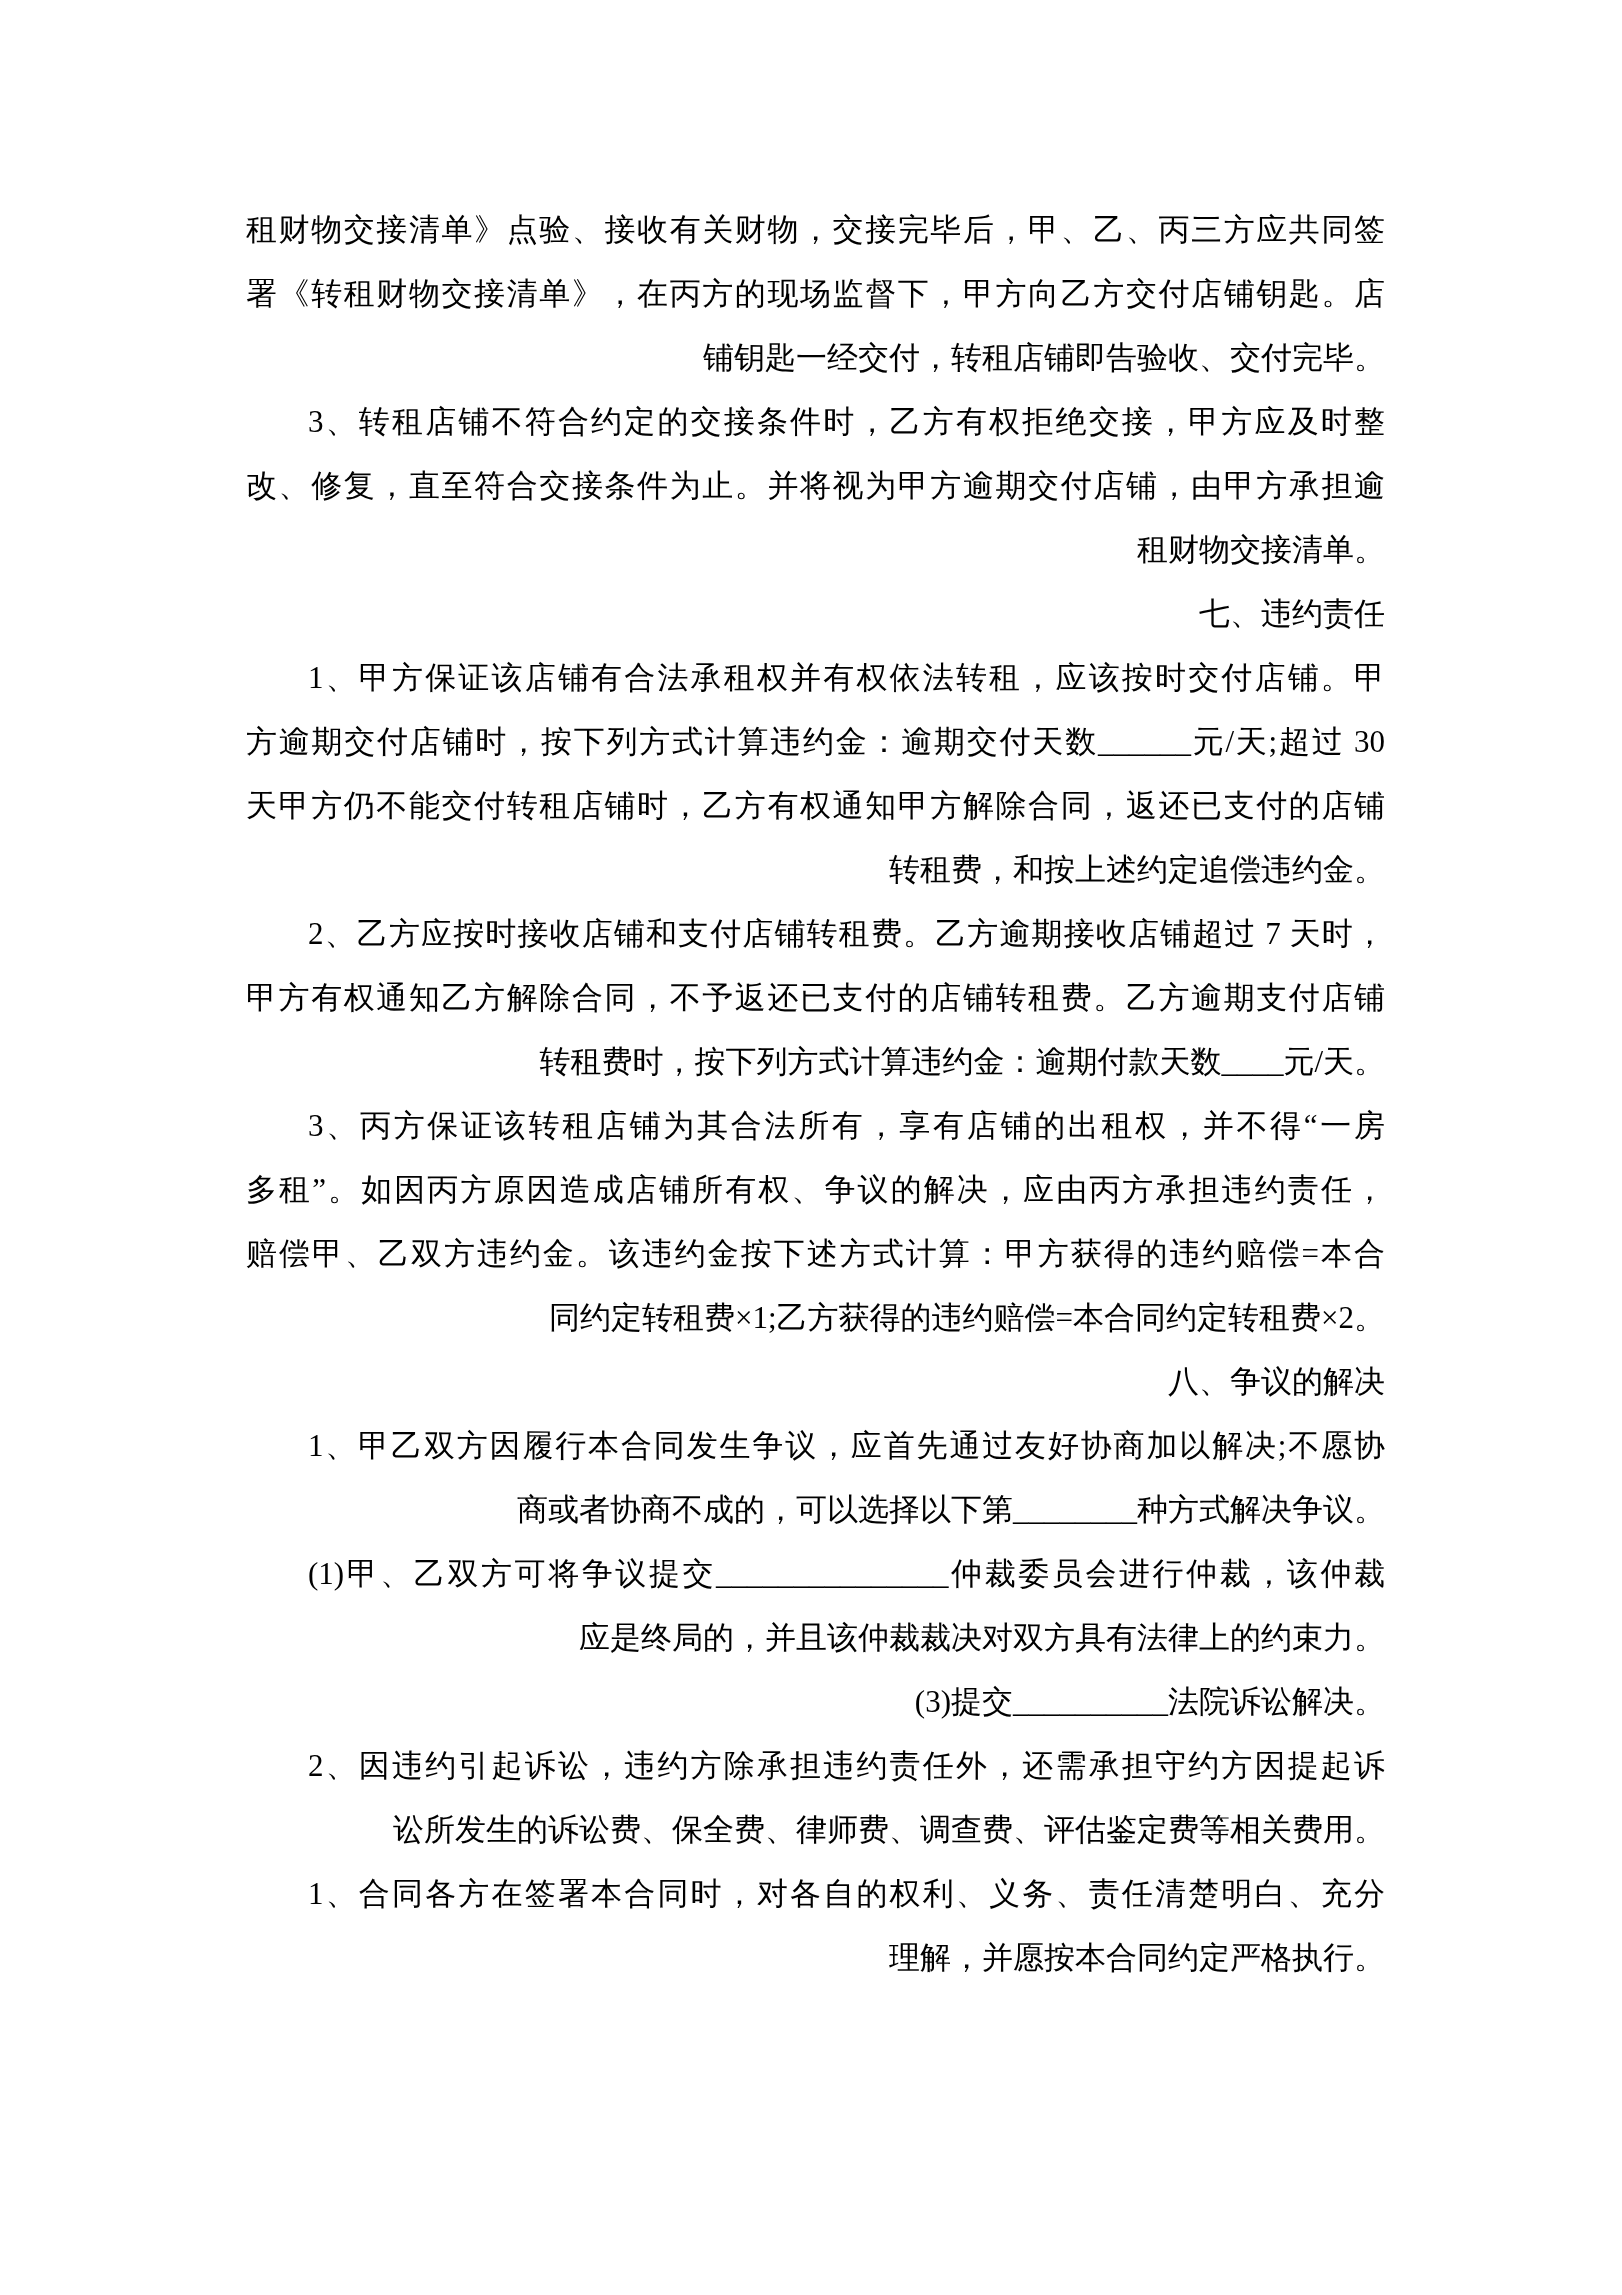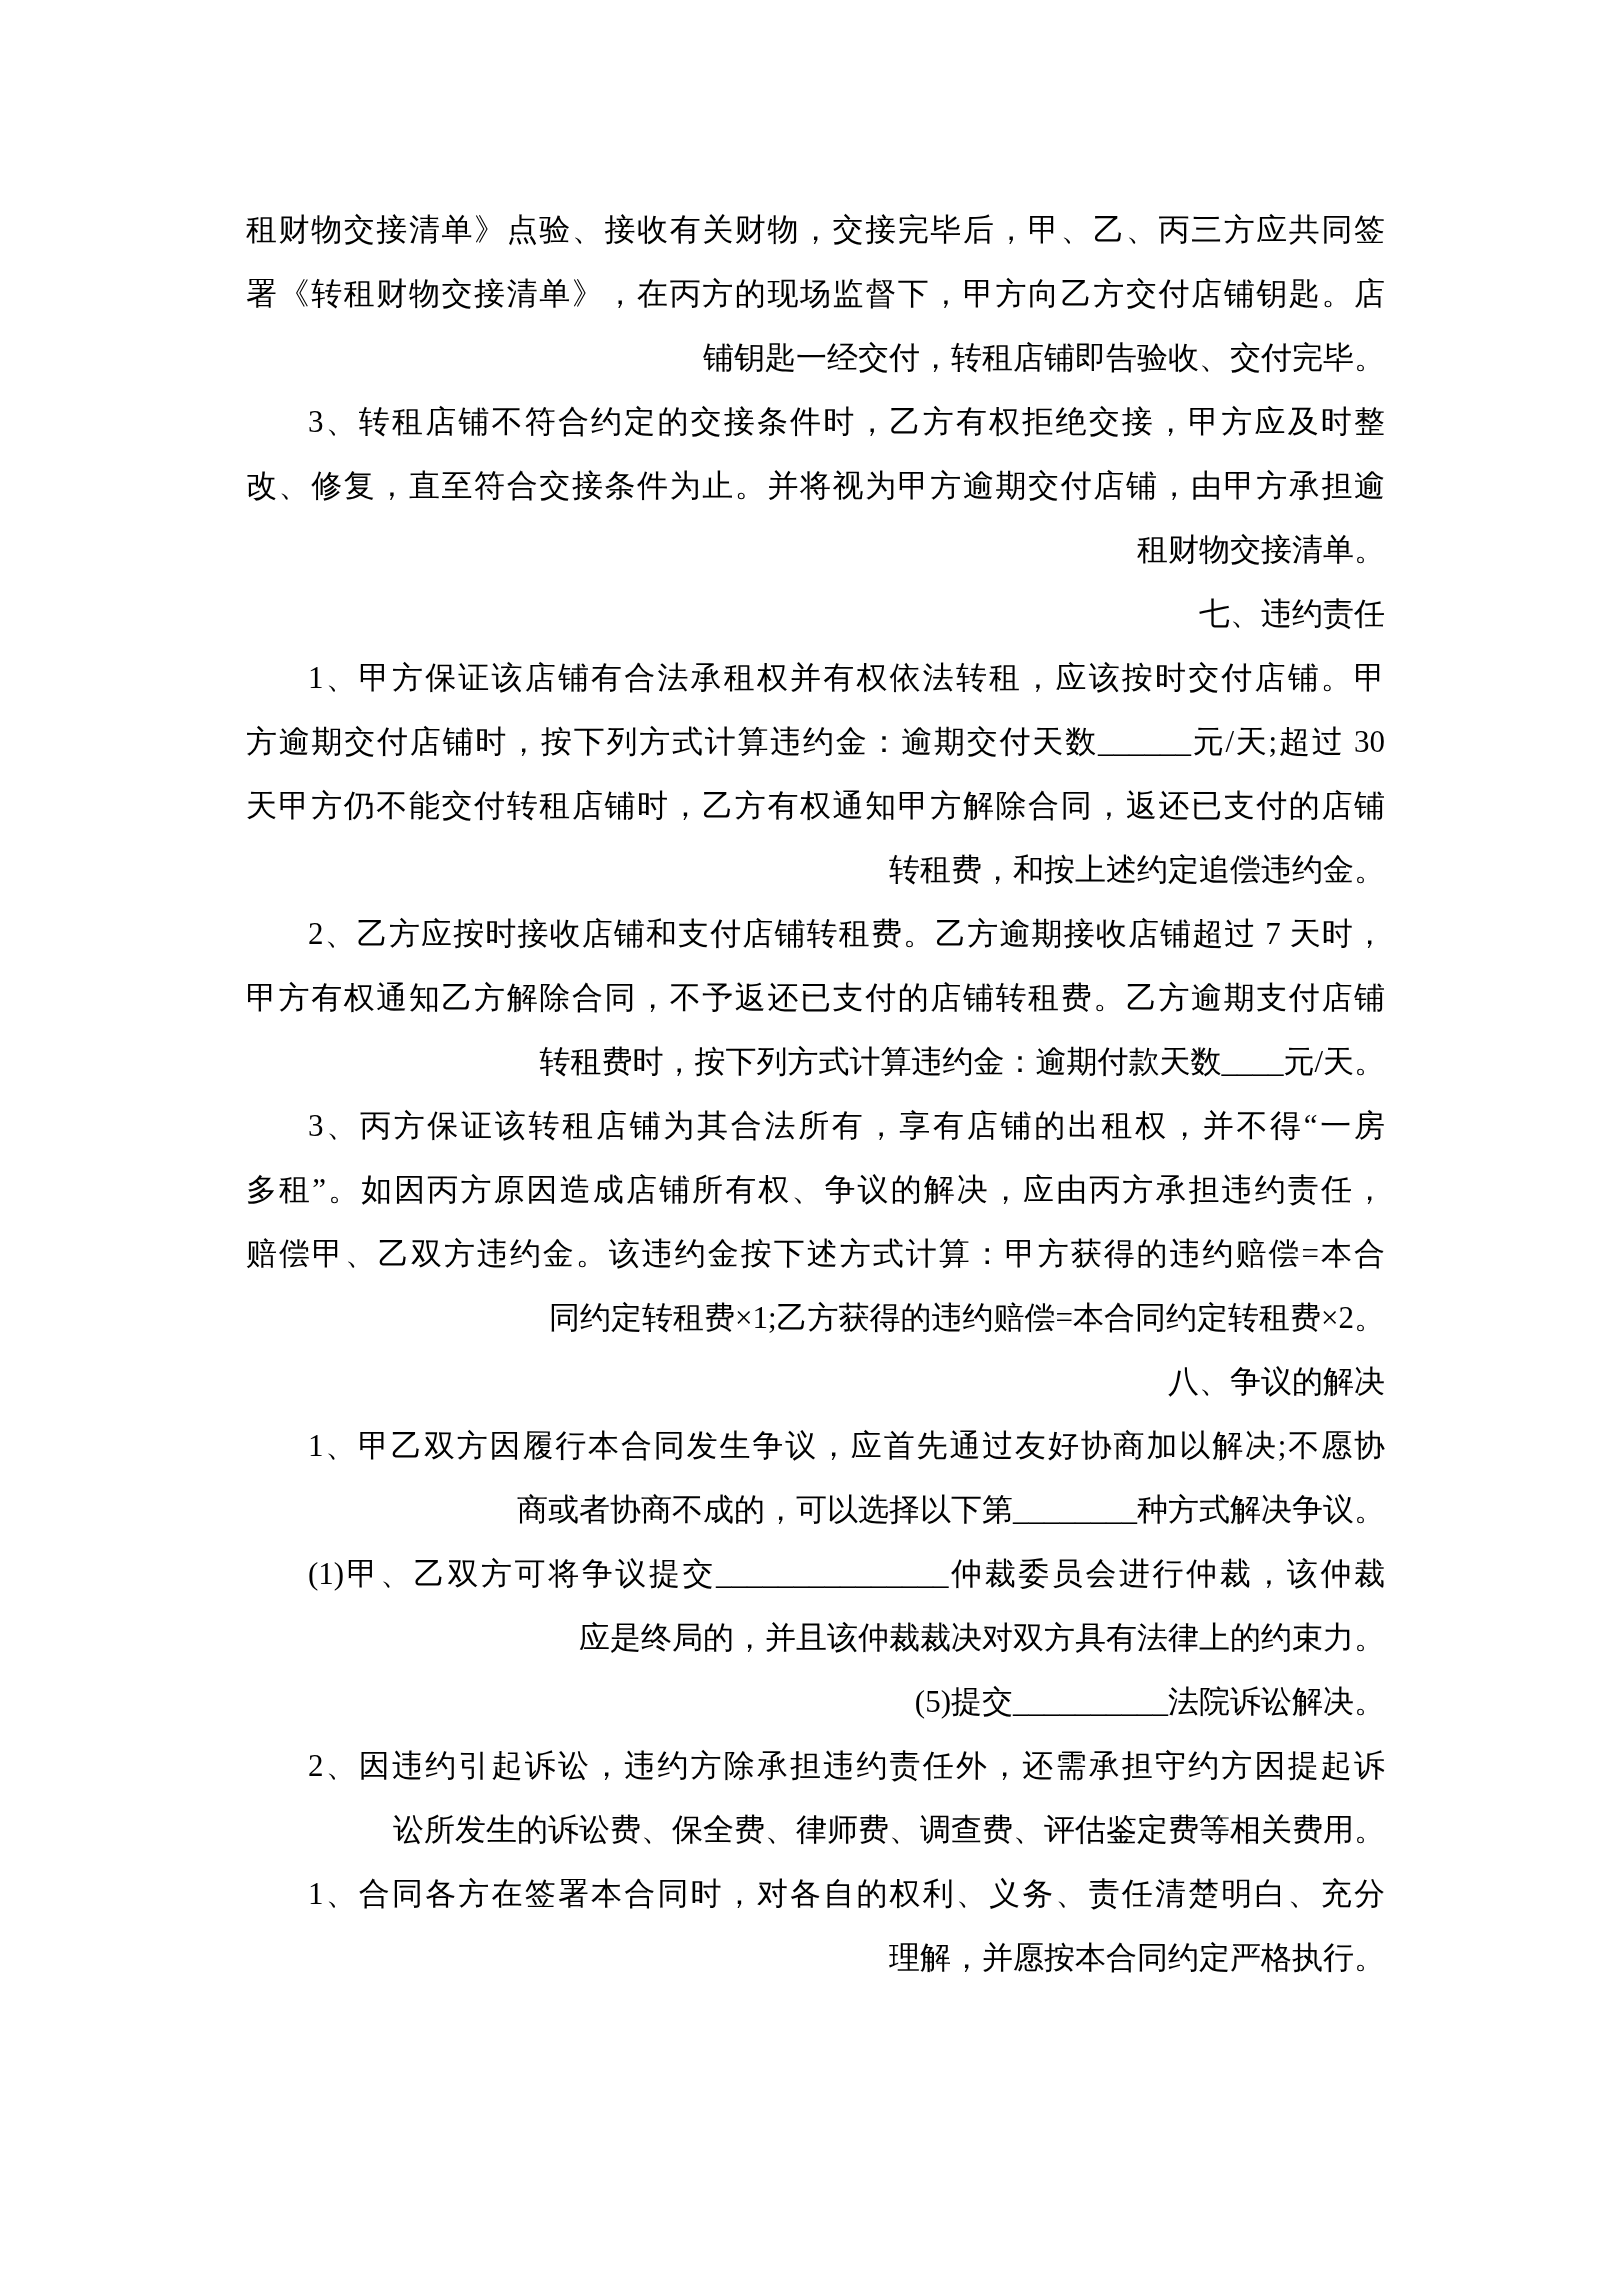--- a/index.html
+++ b/index.html
@@ -59,20 +59,20 @@
       <div class="line">转租费时，按下列方式计算违约金：逾期付款天数____元/天。</div>
       <div class="line indent fill">3、丙方保证该转租店铺为其合法所有，享有店铺的出租权，并不得“一房</div>
       <div class="line fill">多租”。如因丙方原因造成店铺所有权、争议的解决，应由丙方承担违约责任，</div>
       <div class="line fill">赔偿甲、乙双方违约金。该违约金按下述方式计算：甲方获得的违约赔偿=本合</div>
       <div class="line">同约定转租费×1;乙方获得的违约赔偿=本合同约定转租费×2。</div>
       <div class="line indent">八、争议的解决</div>
       <div class="line indent fill">1、甲乙双方因履行本合同发生争议，应首先通过友好协商加以解决;不愿协</div>
       <div class="line">商或者协商不成的，可以选择以下第________种方式解决争议。</div>
       <div class="line indent fill">(1)甲、乙双方可将争议提交_______________仲裁委员会进行仲裁，该仲裁</div>
       <div class="line">应是终局的，并且该仲裁裁决对双方具有法律上的约束力。</div>
-      <div class="line indent">(5)提交__________法院诉讼解决。</div>
+      <div class="line indent">(3)提交__________法院诉讼解决。</div>
       <div class="line indent fill">2、因违约引起诉讼，违约方除承担违约责任外，还需承担守约方因提起诉</div>
       <div class="line">讼所发生的诉讼费、保全费、律师费、调查费、评估鉴定费等相关费用。</div>
       <div class="line indent fill">1、合同各方在签署本合同时，对各自的权利、义务、责任清楚明白、充分</div>
       <div class="line">理解，并愿按本合同约定严格执行。</div>
     </div>
 </div>
 
 
 </body></html>

